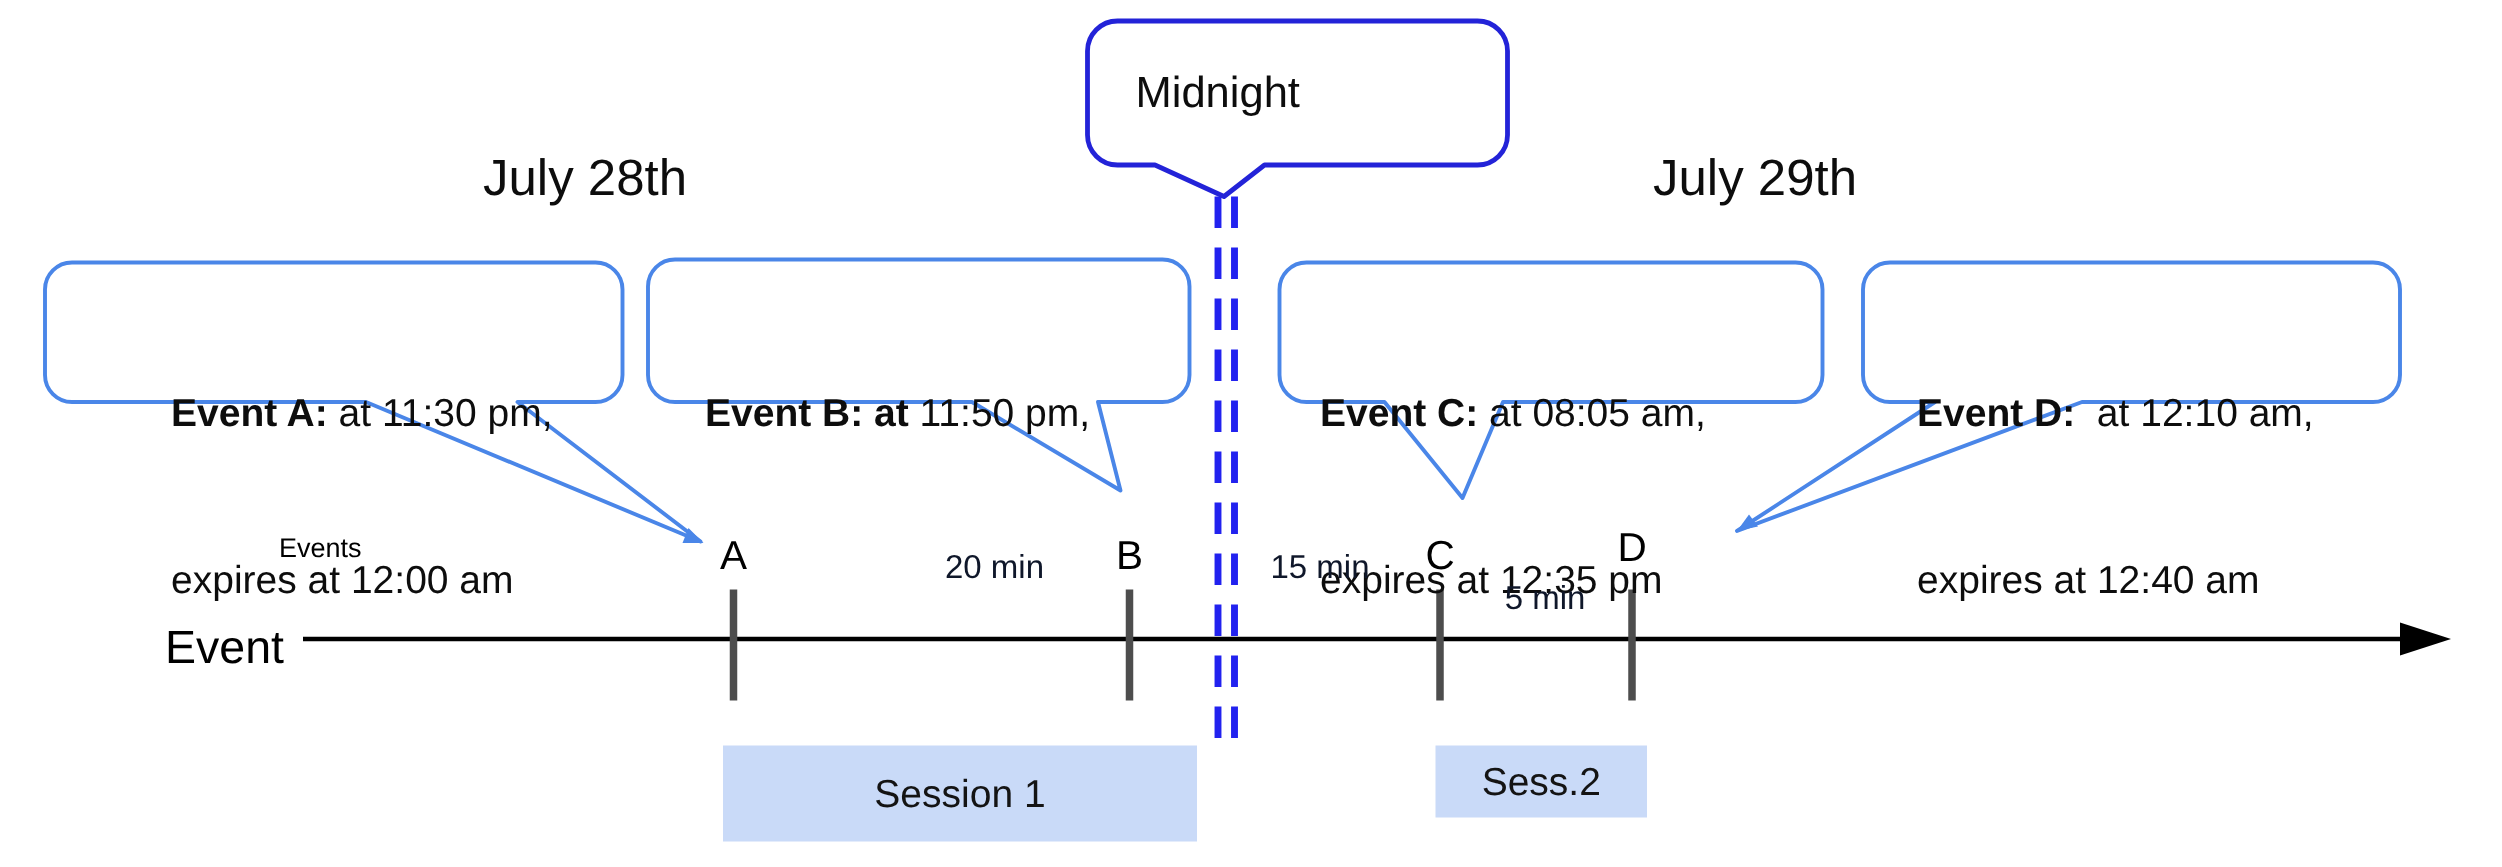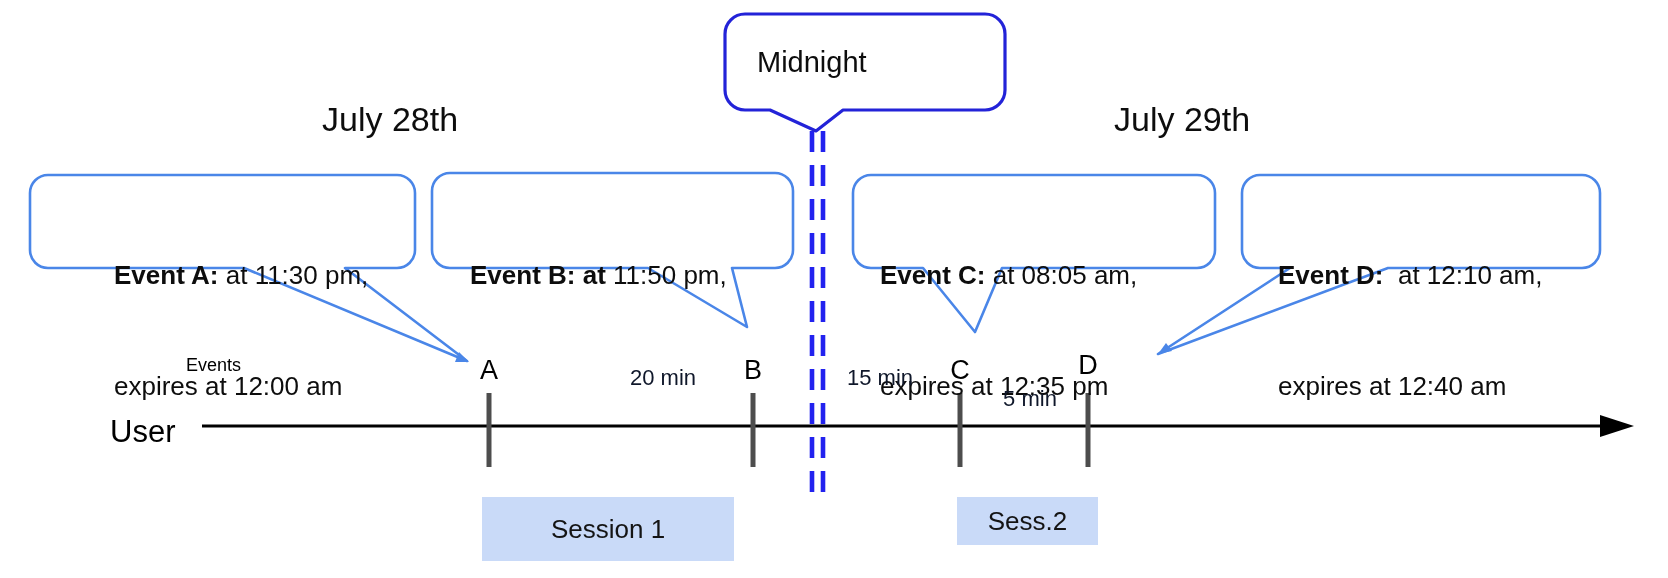--- a/index.html
+++ b/index.html
@@ -67,52 +67,52 @@
 
     <path class="callout-path" d="M 732,268 L 775,268 A 18 18 0 0 0 793,250 L 793,191 A 18 18 0 0 0 775,173 L 450,173 A 18 18 0 0 0 432,191 L 432,250 A 18 18 0 0 0 450,268 L 648,268 L 747,327 Z"></path>
 
     <path class="callout-path" d="M 1002,268 L 1197,268 A 18 18 0 0 0 1215,250 L 1215,193 A 18 18 0 0 0 1197,175 L 871,175 A 18 18 0 0 0 853,193 L 853,250 A 18 18 0 0 0 871,268 L 923,268 L 975,332 Z"></path>
 
     <path class="callout-path" d="M 1388,268 L 1582,268 A 18 18 0 0 0 1600,250 L 1600,193 A 18 18 0 0 0 1582,175 L 1260,175 A 18 18 0 0 0 1242,193 L 1242,250 A 18 18 0 0 0 1260,268 L 1290,268 L 1158,354 Z"></path>
     <polygon class="tail-arrowhead" points="1158,354 1166,343 1172,351"></polygon>
   </svg>
 
   <div class="abs date-label" style="left:322px;top:100px;">July 28th</div>
-  <div class="abs date-label" style="left:1102px;top:100px;margin-left:12px;">July 29th</div>
+  <div class="abs date-label" style="left:1102px;top:100px;">July 29th</div>
 
   <div class="abs midnight-text">Midnight</div>
 
   <div class="abs bubble-text" style="left:114px;">
     <div><b>Event A:</b><span> at 11:30 pm,</span></div>
     <div>expires at 12:00 am</div>
   </div>
   <div class="abs bubble-text" style="left:470px;">
     <div><b>Event B: at</b><span> 11:50 pm,</span></div>
   </div>
   <div class="abs bubble-text" style="left:880px;">
     <div><b>Event C:</b><span> at 08:05 am,</span></div>
     <div>expires at 12:35 pm</div>
   </div>
   <div class="abs bubble-text" style="left:1278px;">
     <div><b>Event D:</b><span>  at 12:10 am,</span></div>
     <div>expires at 12:40 am</div>
   </div>
 
   <div class="abs axis-label-events">Events</div>
-  <div class="abs axis-label-user">User</div>
+  <div class="abs axis-label-user">Event</div>
 
   <div class="abs tick-label" style="left:467px;">A</div>
   <div class="abs tick-label" style="left:731px;">B</div>
   <div class="abs tick-label" style="left:938px;">C</div>
   <div class="abs tick-label" style="left:1066px;top:350px;">D</div>
 
   <div class="abs interval-label" style="left:608px;top:365px;">20 min</div>
   <div class="abs interval-label" style="left:825px;top:365px;">15 min</div>
   <div class="abs interval-label" style="left:975px;top:386px;">5 min</div>
 
-  <div class="session-box" style="left:482px;top:497px;width:252px;height:64px;">
+  <div class="session-box" style="left:482px;top:497px;width:316px;height:64px;">
     <span>Session 1</span>
   </div>
   <div class="session-box" style="left:957px;top:497px;width:141px;height:48px;">
     <span>Sess.2</span>
   </div>
 
 </div>
 
 </body></html>

